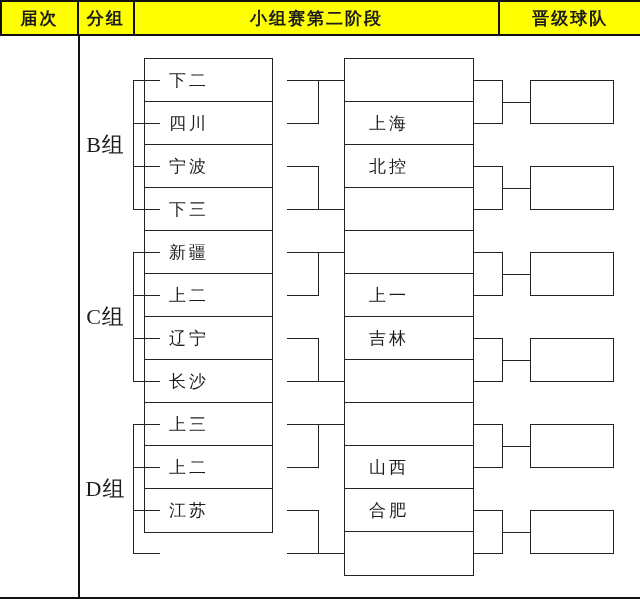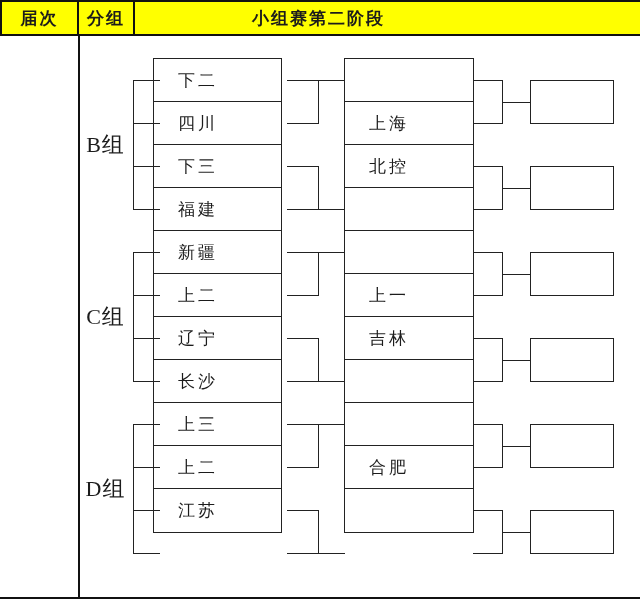--- a/index.html
+++ b/index.html
@@ -44,54 +44,56 @@
 </style>
 </head>
 <body>
 
 <div id="stage">
 
   <div id="hdr">
     <div class="hcell" style="width:77px">届次</div>
     <div class="hcell" style="width:56px">分组</div>
     <div class="hcell" style="width:367px">小组赛第二阶段</div>
+    <div class="hcell" style="width:140px">晋级球队</div>
   </div>
 
   <div class="vl thick" style="left:78px;top:36px;width:2px;height:561px"></div>
   <div class="hl thick" style="left:0;top:597px;width:640px;height:2px"></div>
 
 
   <div class="biglabel" style="left:78px;top:59px;width:55px;height:172px">B组</div>
   <div class="biglabel" style="left:78px;top:231px;width:55px;height:172px">C组</div>
   <div class="biglabel" style="left:78px;top:403px;width:55px;height:172px">D组</div>
 
-  <div class="stack" style="left:153px;top:58px;width:127px">
+  <div class="stack" style="left:144px;top:58px;width:127px">
     <div class="cell">下二</div>
     <div class="cell">四川</div>
+    <div class="cell">宁波</div>
     <div class="cell">下三</div>
-    <div class="cell">福建</div>
     <div class="cell">新疆</div>
     <div class="cell">上二</div>
     <div class="cell">辽宁</div>
     <div class="cell">长沙</div>
     <div class="cell">上三</div>
     <div class="cell">上二</div>
     <div class="cell">江苏</div>
   </div>
 
   <div class="stack" style="left:344px;top:58px;width:128px">
     <div class="cell"></div>
     <div class="cell">上海</div>
     <div class="cell">北控</div>
     <div class="cell"></div>
     <div class="cell"></div>
     <div class="cell">上一</div>
     <div class="cell">吉林</div>
     <div class="cell"></div>
     <div class="cell"></div>
+    <div class="cell">山西</div>
     <div class="cell">合肥</div>
     <div class="cell"></div>
   </div>
 
   <div class="rbox" style="top:80px"></div>
   <div class="rbox" style="top:166px"></div>
   <div class="rbox" style="top:252px"></div>
   <div class="rbox" style="top:338px"></div>
   <div class="rbox" style="top:424px"></div>
   <div class="rbox" style="top:510px"></div>

